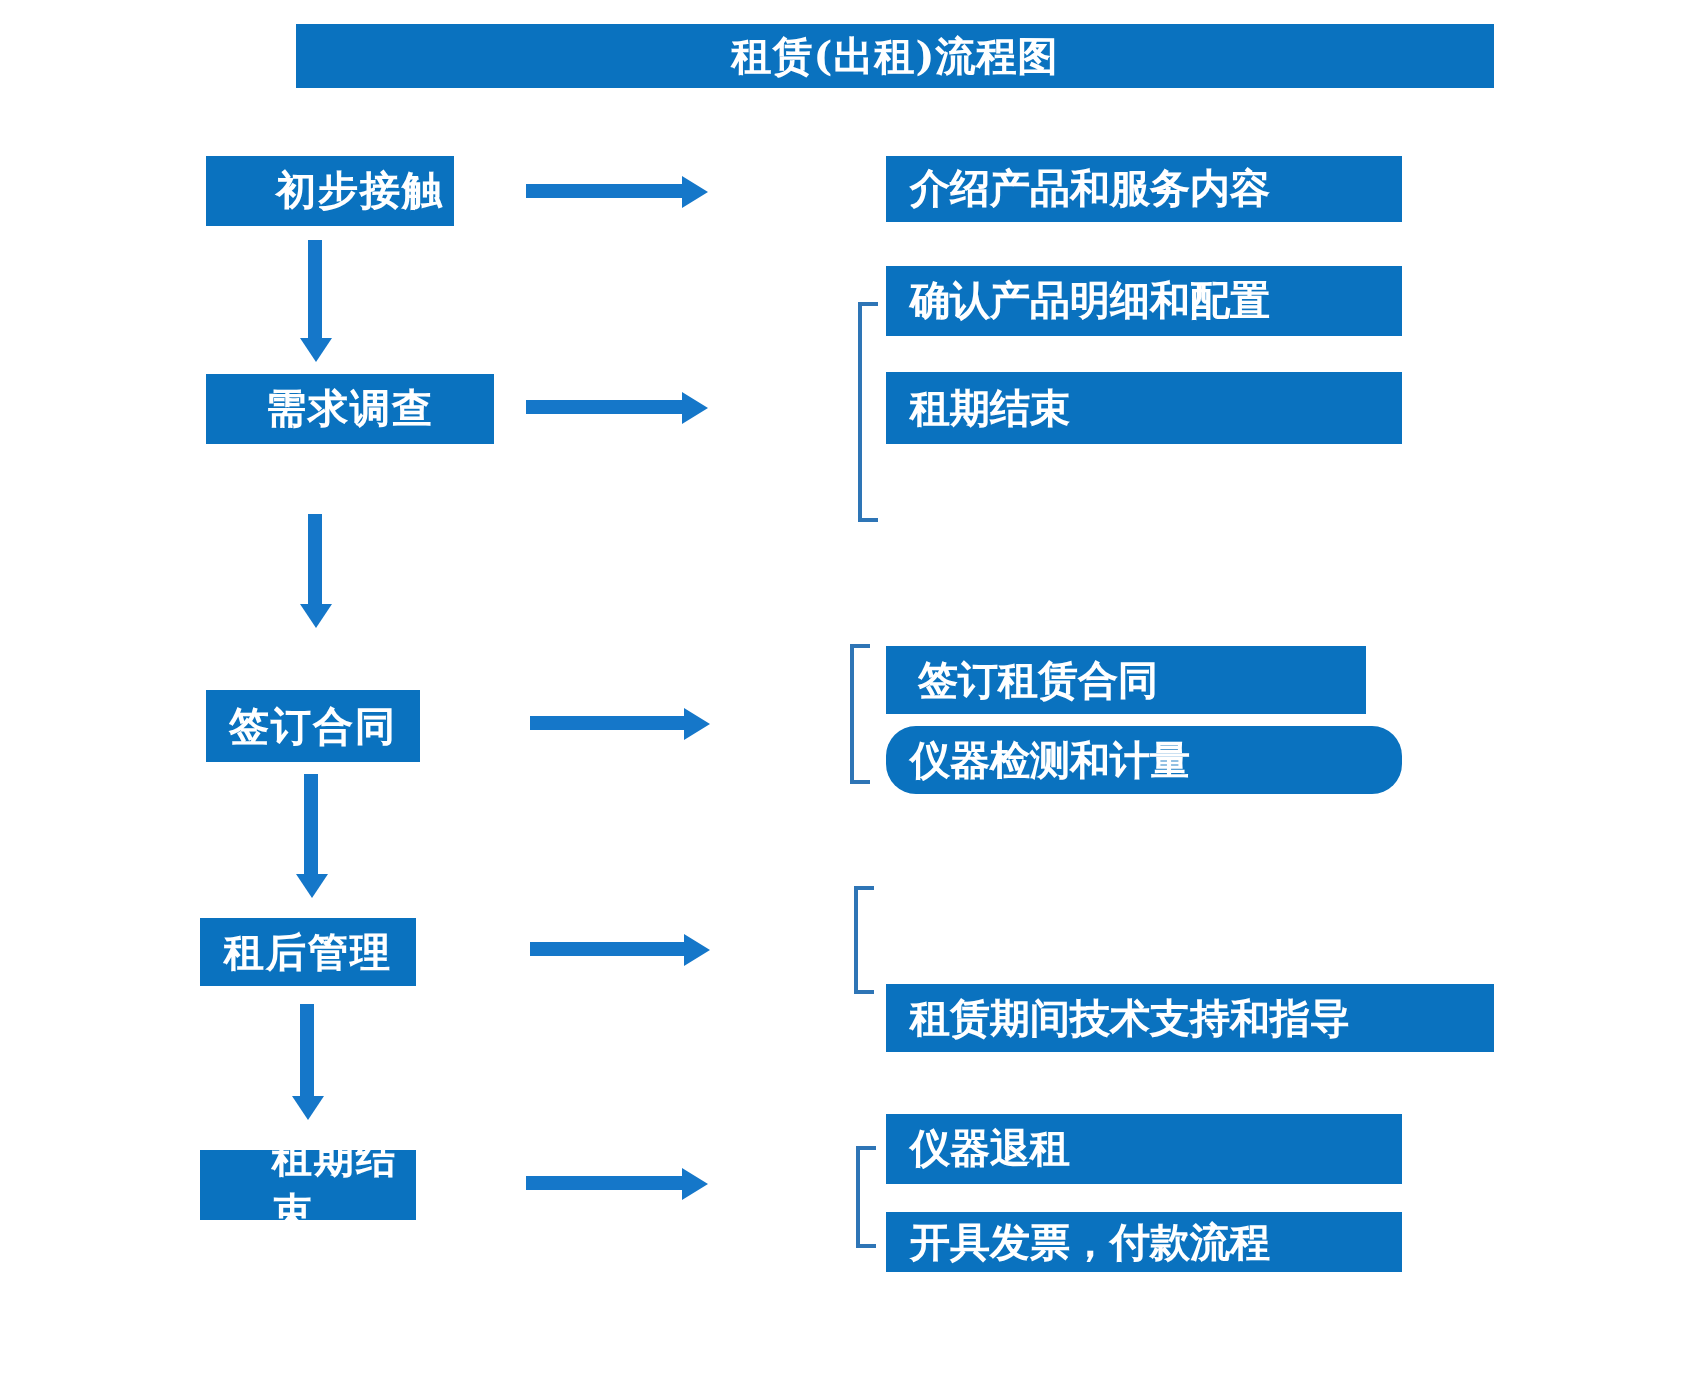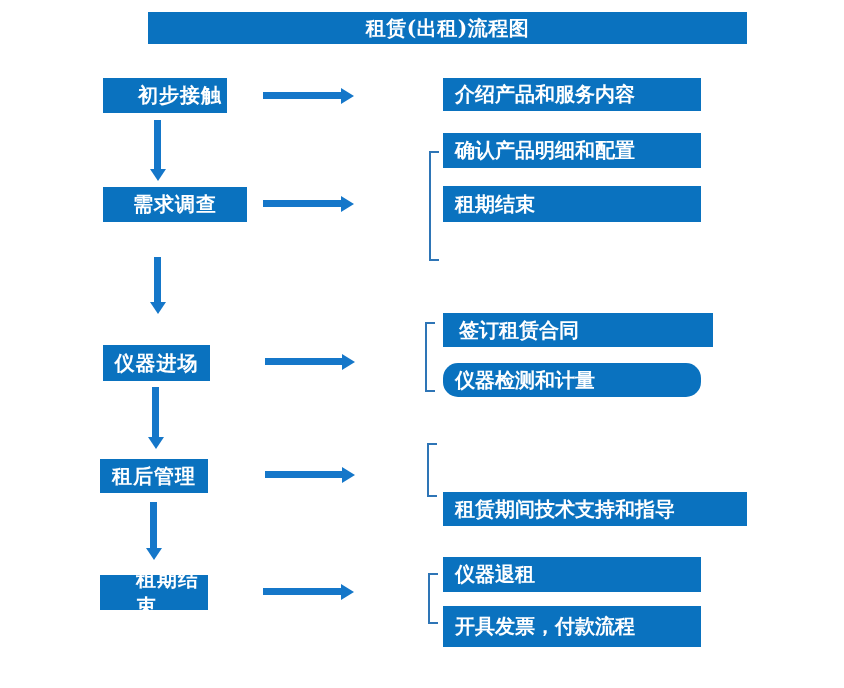--- a/index.html
+++ b/index.html
@@ -85,21 +85,21 @@
 </style>
 </head>
 <body>
 
 <div class="canvas">
 
   <div class="title-bar">租赁(出租)流程图</div>
 
   <div class="step-box" style="left:103px; top:78px;  width:124px; height:35px;padding-left:30px;">初步接触</div>
   <div class="step-box" style="left:103px; top:187px; width:144px; height:35px;">需求调查</div>
-  <div class="step-box" style="left:103px; top:345px; width:107px; height:36px;">仪器进场</div>
+  <div class="step-box" style="left:103px; top:345px; width:107px; height:36px;">签订合同</div>
   <div class="step-box" style="left:100px; top:459px; width:108px; height:34px;">租后管理</div>
   <div class="step-box" style="left:100px; top:575px; width:108px; height:35px;padding-left:36px;">租期结束</div>
 
   <div class="varrow" style="left:154px; top:120px; height:49px;"></div>
   <div class="varrow" style="left:154px; top:257px; height:45px;"></div>
   <div class="varrow" style="left:152px; top:387px; height:50px;"></div>
   <div class="varrow" style="left:150px; top:502px; height:46px;"></div>
 
   <div class="harrow" style="left:263px; top:92px;  width:78px;"></div>
   <div class="harrow" style="left:263px; top:200px; width:78px;"></div>
@@ -110,21 +110,21 @@
   <div class="bracket" style="left:429px; top:151px; height:110px;"></div>
   <div class="bracket" style="left:425px; top:322px; height:70px;"></div>
   <div class="bracket" style="left:427px; top:443px; height:54px;"></div>
   <div class="bracket" style="left:428px; top:573px; height:51px;"></div>
 
   <div class="out-box" style="left:443px; top:78px;  width:258px; height:33px;">介绍产品和服务内容</div>
 
   <div class="out-box" style="left:443px; top:133px; width:258px; height:35px;">确认产品明细和配置</div>
   <div class="out-box" style="left:443px; top:186px; width:258px; height:36px;">租期结束</div>
 
-  <div class="out-box" style="left:443px; top:313px; width:270px; height:34px;padding-left:16px;">签订租赁合同</div>
+  <div class="out-box" style="left:443px; top:323px; width:240px; height:34px;padding-left:16px;">签订租赁合同</div>
   <div class="out-box" style="left:443px; top:363px; width:258px; height:34px;border-radius:15px;">仪器检测和计量</div>
 
   <div class="out-box" style="left:443px; top:492px; width:304px; height:34px;">租赁期间技术支持和指导</div>
 
   <div class="out-box" style="left:443px; top:557px; width:258px; height:35px;">仪器退租</div>
-  <div class="out-box" style="left:443px; top:606px; width:258px; height:41px;">开具发票，付款流程</div>
+  <div class="out-box" style="left:443px; top:606px; width:258px; height:30px;">开具发票，付款流程</div>
 
 </div>
 
 </body></html>

